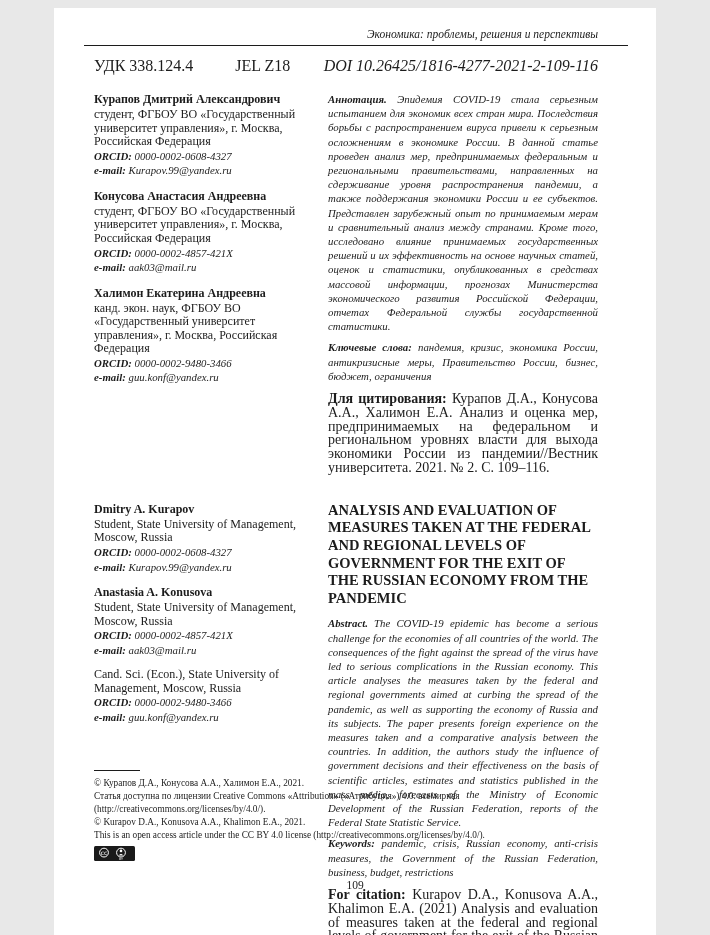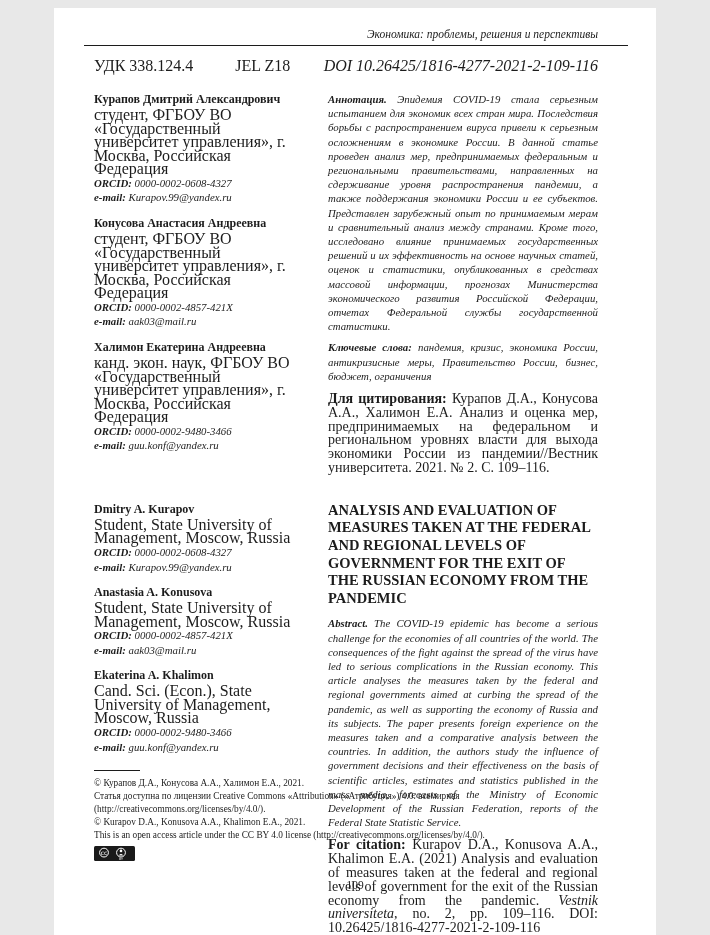--- a/index.html
+++ b/index.html
@@ -35,21 +35,21 @@
   .main {
     display:grid;
     grid-template-columns:207px 1fr;
     column-gap:15px;
     row-gap:26px;
     margin:17px 58px 0 40px;
     gap:27px;
   }
   .author { margin-bottom:11px; }
   .author-name { font-weight:bold; font-size:12px; line-height:15px; margin-bottom:1px; }
-  .author-line { font-size:16px; line-height:13.6px; }
+  .author-line { font-size:12px; line-height:13.6px; }
   .author-meta { font-size:10.8px; line-height:14.5px; font-style:italic; }
   .author-meta b { font-weight:bold; }
   .art-title {
     font-weight:bold;
     font-size:14.5px;
     line-height:17.6px;
     margin-bottom:9px;
   }
   .abstract, .keywords {
     font-style:italic;
@@ -138,30 +138,30 @@
         <div class="author-meta"><b>ORCID:</b> <span>0000-0002-0608-4327</span></div>
         <div class="author-meta"><b>e-mail:</b> <span>Kurapov.99@yandex.ru</span></div>
       </div>
       <div class="author">
         <div class="author-name">Anastasia A. Konusova</div>
         <div class="author-line">Student, State University of Management, Moscow, Russia</div>
         <div class="author-meta"><b>ORCID:</b> <span>0000-0002-4857-421X</span></div>
         <div class="author-meta"><b>e-mail:</b> <span>aak03@mail.ru</span></div>
       </div>
       <div class="author">
-        <div class="author-name">Ekaterina A. Khalimon</div>
         <div class="author-line">Cand. Sci. (Econ.), State University of Management, Moscow, Russia</div>
         <div class="author-meta"><b>ORCID:</b> <span>0000-0002-9480-3466</span></div>
         <div class="author-meta"><b>e-mail:</b> <span>guu.konf@yandex.ru</span></div>
       </div>
     </div>
 
     <div>
       <div class="art-title">ANALYSIS AND EVALUATION OF MEASURES TAKEN AT THE FEDERAL AND REGIONAL LEVELS OF GOVERNMENT FOR THE EXIT OF THE RUSSIAN ECONOMY FROM THE PANDEMIC</div>
       <div class="abstract"><b>Abstract.</b> <span>The COVID-19 epidemic has become a serious challenge for the economies of all countries of the world. The consequences of the fight against the spread of the virus have led to serious complications in the Russian economy. This article analyses the measures taken by the federal and regional governments aimed at curbing the spread of the pandemic, as well as supporting the economy of Russia and its subjects. The paper presents foreign experience on the measures taken and a comparative analysis between the countries. In addition, the authors study the influence of government decisions and their effectiveness on the basis of scientific articles, estimates and statistics published in the mass media, forecasts of the Ministry of Economic Development of the Russian Federation, reports of the Federal State Statistic Service.</span></div>
+      <div class="keywords"><b>Keywords:</b> <span>pandemic, crisis, Russian economy, anti-crisis measures, the Government of the Russian Federation, business, budget, restrictions</span></div>
       <div class="citation"><b>For citation:</b> <span>Kurapov D.A., Konusova A.A., Khalimon E.A. (2021) Analysis and evaluation of measures taken at the federal and regional levels of government for the exit of the Russian economy from the pandemic. </span><span class="jrnl">Vestnik universiteta</span><span>, no. 2, pp. 109–116. DOI: 10.26425/1816-4277-2021-2-109-116</span></div>
     </div>
 
   </div>
 
   <div class="footnote">
     <hr class="footnote-rule">
     <div class="footnote-line">© Курапов Д.А., Конусова А.А., Халимон Е.А., 2021.</div>
     <div class="footnote-line">Статья доступна по лицензии Creative Commons «Attribution» («Атрибуция») 4.0. всемирная (http://creativecommons.org/licenses/by/4.0/).</div>
     <div class="footnote-line">© Kurapov D.A., Konusova A.A., Khalimon E.A., 2021.</div>

